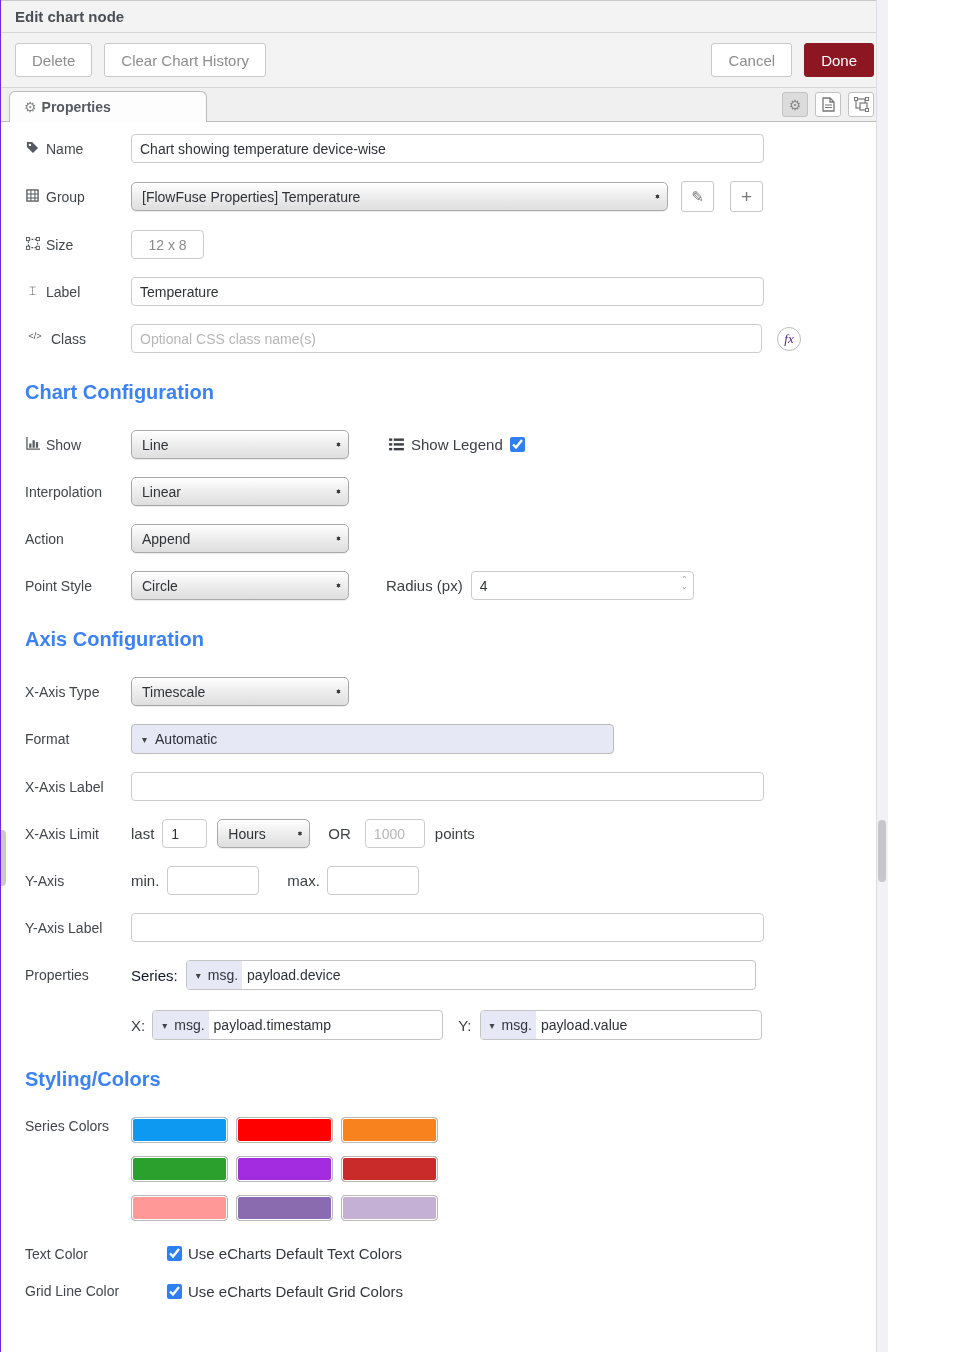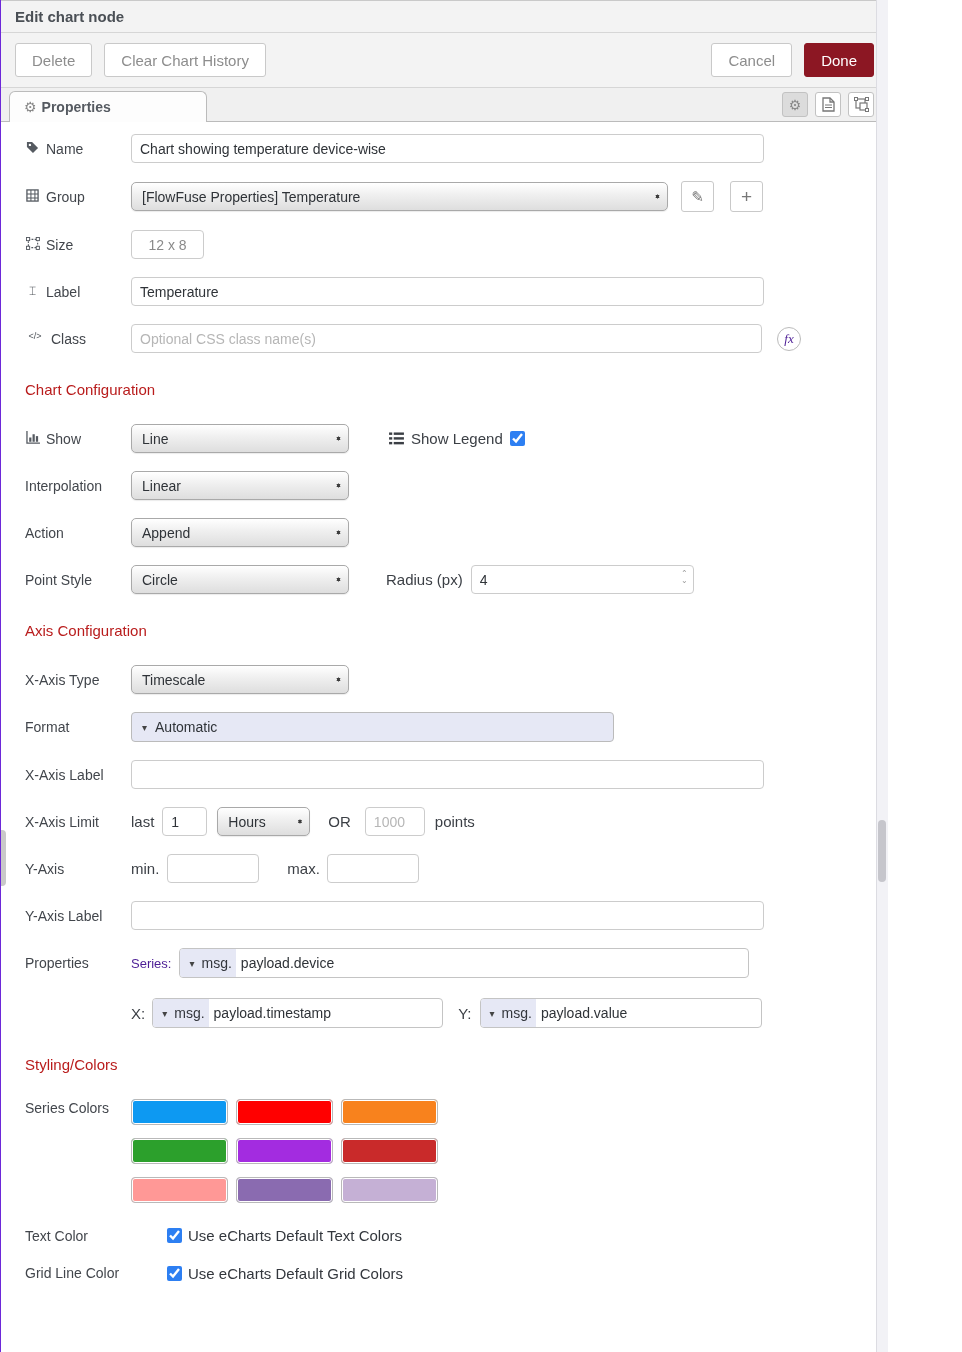--- a/index.html
+++ b/index.html
@@ -20,21 +20,21 @@
   .tabbar-actions { position:absolute; right:14px; top:4px; display:flex; gap:7px; }
   .mini-btn { width:26px; height:25px; border:1px solid #c2c2c2; border-radius:3px; background:#fff; display:flex; align-items:center; justify-content:center; color:#666; cursor:pointer; }
   .mini-btn.active { background:#dcdcdc; }
   .gear-glyph { font-size:14px; color:#888; line-height:1; }
 
   
   .content { padding:12px 0 0 24px; position:relative; }
   .row { display:flex; align-items:center; margin-bottom:18px; }
   .lbl { width:106px; min-width:106px; font-size:14px; color:#42464c; display:flex; align-items:flex-start; gap:6px; align-self:center; }
   .lbl .ico { width:15px; display:inline-flex; justify-content:center; color:#50555b; }
-  .section-h { font-size:15px; font-weight:normal; color:#b91c1c; margin:28px 0 26px 0; }
+  .section-h { font-size:20px; font-weight:bold; color:#3b82f6; margin:28px 0 26px 0; }
 
   input[type=text] { height:29px; border:1px solid #ccc; border-radius:4px; font-size:14px; color:#2f3338; padding:0 8px; font-family:inherit; background:#fff; }
   input::placeholder { color:#b6b6b6; }
   .w-main { width:633px; }
 
   .sel { height:29px; border:1px solid #a9a9a9; border-radius:5px; background:linear-gradient(#ffffff,#efefef 45%,#dedede); box-shadow:0 1px 1px rgba(0,0,0,.08); display:flex; align-items:center; font-size:14px; color:#2f3338; padding:0 6px 0 10px; cursor:pointer; }
   .sel .sel-txt { flex:1; }
   .sel .updown { display:flex; flex-direction:column; line-height:0; color:#3c3c3c; font-size:7px; gap:1px; }
   .w-sel { width:218px; }
 
@@ -336,21 +336,21 @@
       <span class="lbl">
           <span>Y-Axis Label</span>
         </span>
       <input type="text" class="w-main" value="" style="">
     </div>
 
     <div class="row" style="margin-bottom:20px">
       <span class="lbl">
           <span>Properties</span>
         </span>
-      <span style="font-size:13px;color:#4c1d95">Series:</span>
+      <span style="font-size:15px;color:#0f172a">Series:</span>
       <div class="typed-input" style="width:570px;margin-left:8px">
         <span class="prefix">
             <span class="caret">▾</span>
             <span>msg.</span>
           </span>
         <span class="val">payload.device</span>
       </div>
     </div>
 
     <div class="row">

